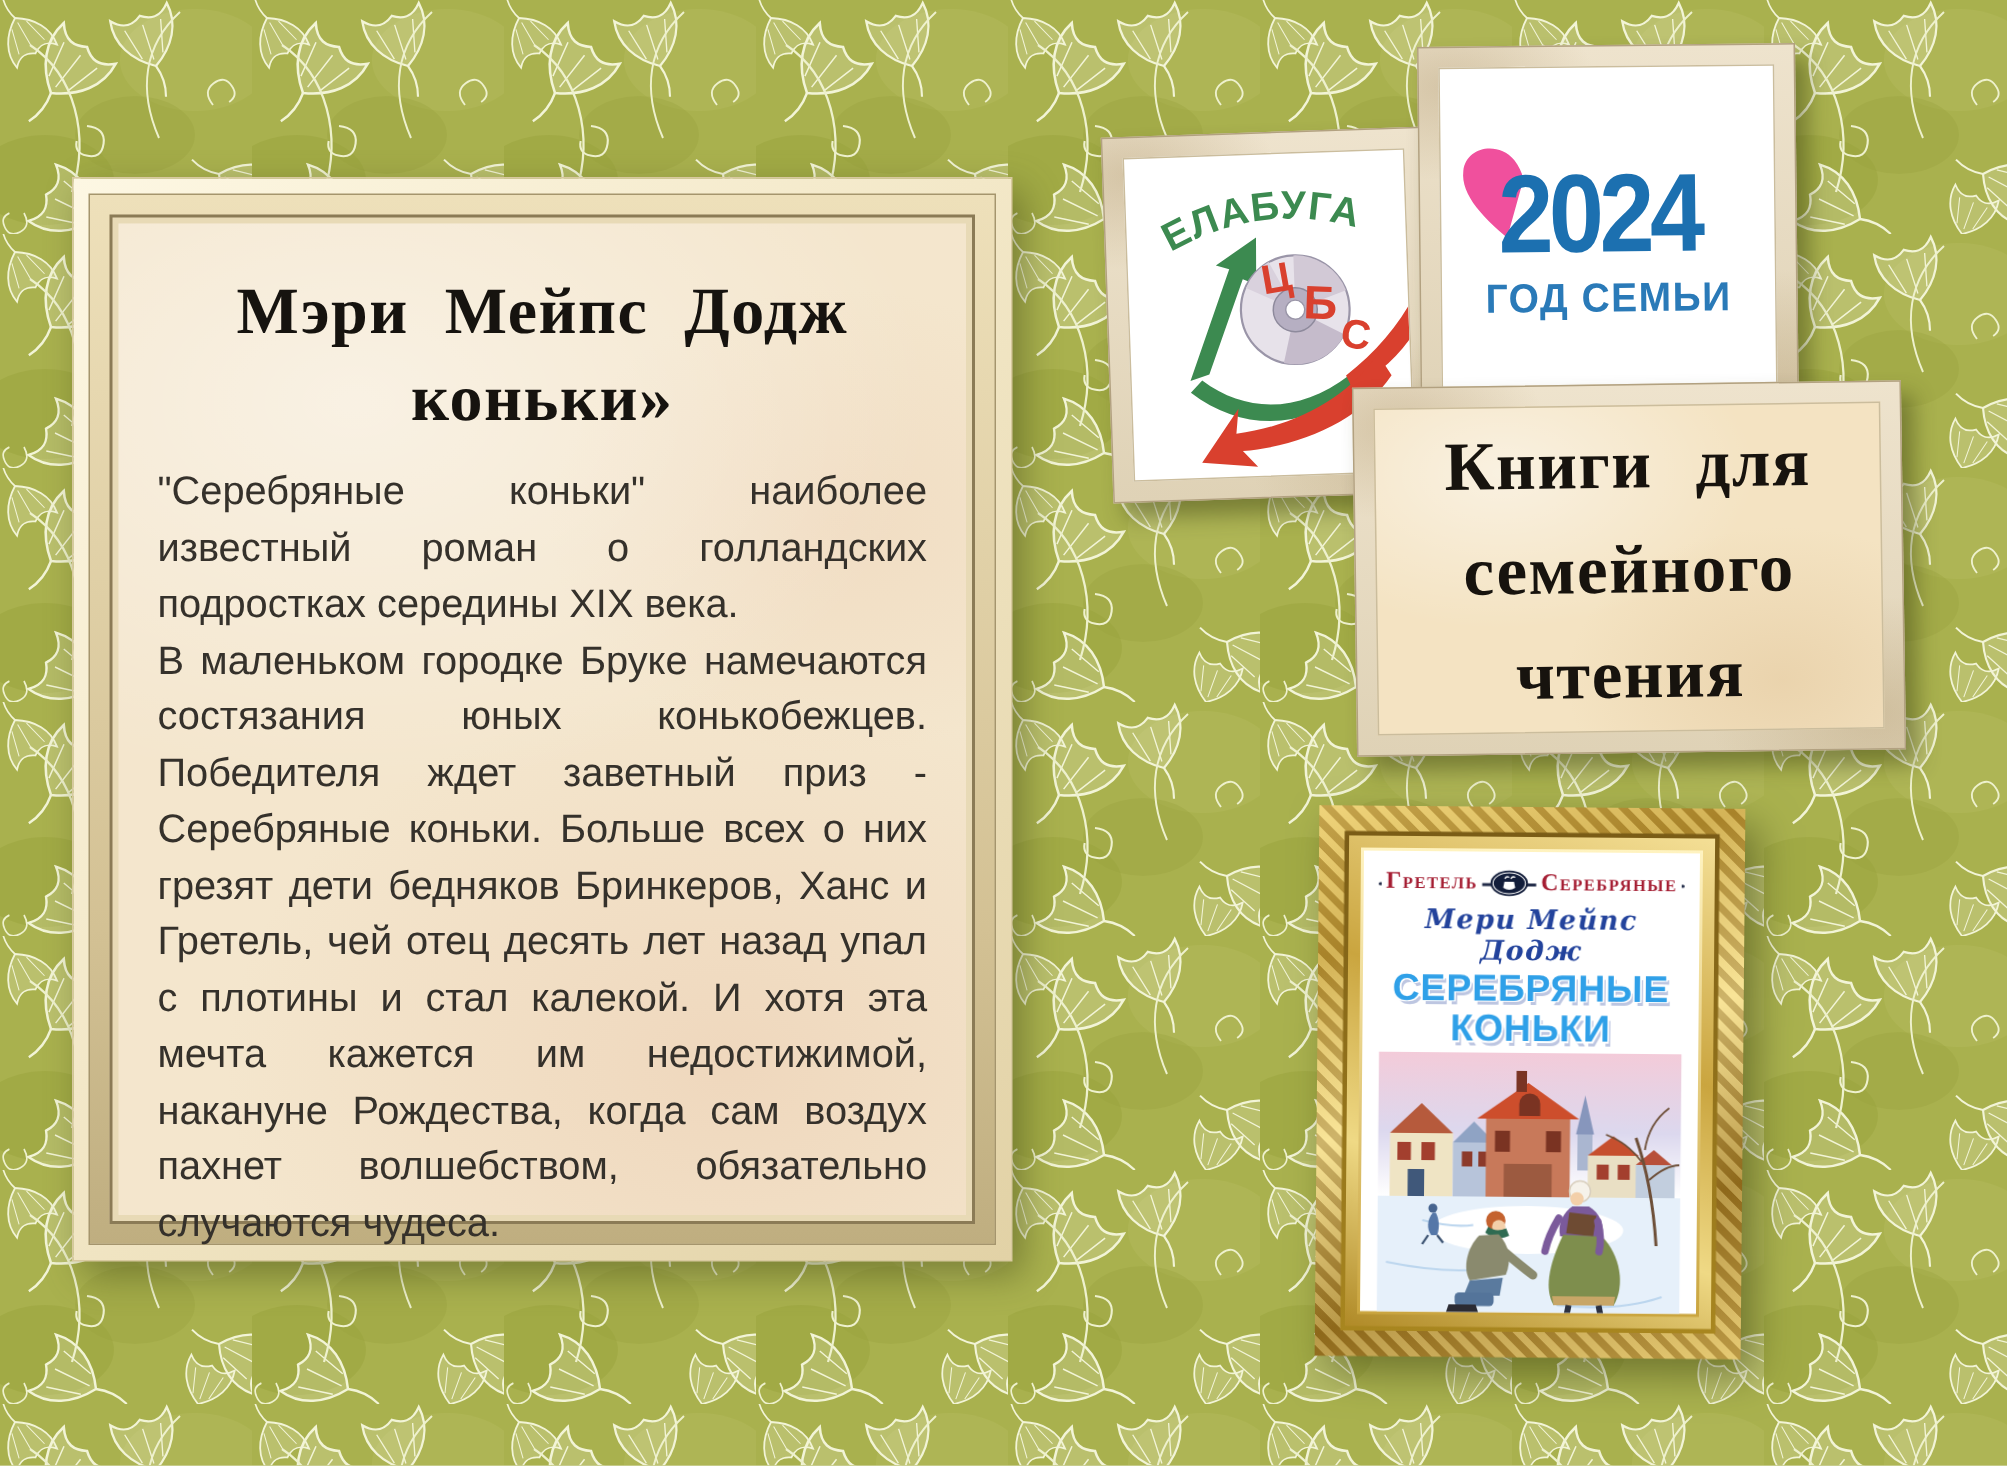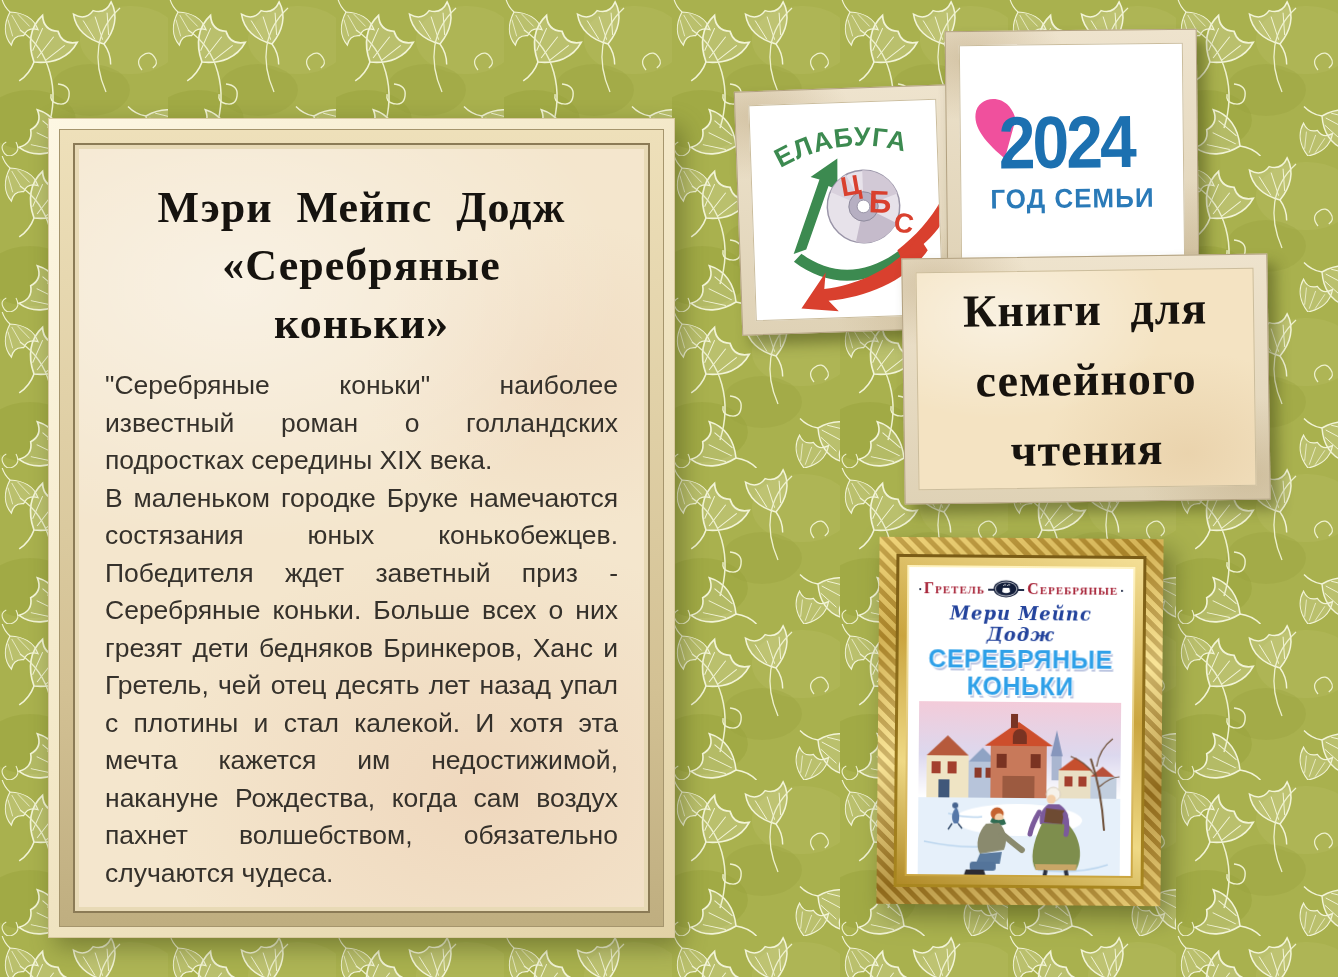--- a/index.html
+++ b/index.html
@@ -2,21 +2,21 @@
 <html><head>
 <meta charset="utf-8">
 <style>
   html,body{margin:0;padding:0;width:1338px;height:977px;overflow:hidden;
     font-family:"Liberation Sans",sans-serif;}
   *,*::before,*::after{box-sizing:border-box;}
   .canvas{position:relative;width:1338px;height:977px;overflow:hidden;background:#a9b14e;}
   .bg-svg{position:absolute;inset:0;display:block;}
 
   
-  .panel{position:absolute;left:48px;top:118px;width:627px;height:820px;z-index:2;
+  .panel{position:absolute;left:48px;top:118px;width:627px;height:723px;z-index:2;
     filter:drop-shadow(7px 9px 12px rgba(60,65,20,.45));}
   .f1{height:100%;padding:10px;border:1px solid #d8c99f;
     background:linear-gradient(135deg,#fdf7e3 0%,#f3e8c8 45%,#e2d2a6 100%);}
   .f2{height:100%;padding:13px;border:1px solid #a5956d;
     background:linear-gradient(180deg,#eee0ba,#d3c194 70%,#bfae80);}
   .f3{height:100%;padding:4px;border:2px solid #8b7b56;background:#e8dab6;}
   .interior{height:100%;padding:18px 26px;background:#f4e6cd;
     background-image:
       radial-gradient(620px 420px at 28% 18%, rgba(255,255,255,.45), rgba(255,255,255,0) 62%),
       radial-gradient(560px 420px at 72% 85%, rgba(226,178,148,.28), rgba(226,178,148,0) 60%),
@@ -109,21 +109,20 @@
     <rect width="1338" height="977" fill="url(#bgp)"></rect>
   </svg>
 
   <div class="panel">
     <div class="f1">
       <div class="f2">
         <div class="f3">
           <div class="interior">
             <div class="panel-title">
               <div>Мэри Мейпс Додж</div>
-              <div>«Серебряные</div>
               <div>коньки»</div>
             </div>
             <div class="panel-body">
               <p>"Серебряные коньки" наиболее известный роман о голландских подростках середины XIX века.</p>
               <p>В маленьком городке Бруке намечаются состязания юных конькобежцев. Победителя ждет заветный приз - Серебряные коньки. Больше всех о них грезят дети бедняков Бринкеров, Ханс и Гретель, чей отец десять лет назад упал с плотины и стал калекой. И хотя эта мечта кажется им недостижимой, накануне Рождества, когда сам воздух пахнет волшебством, обязательно случаются чудеса.</p>
             </div>
           </div>
         </div>
       </div>
     </div>

